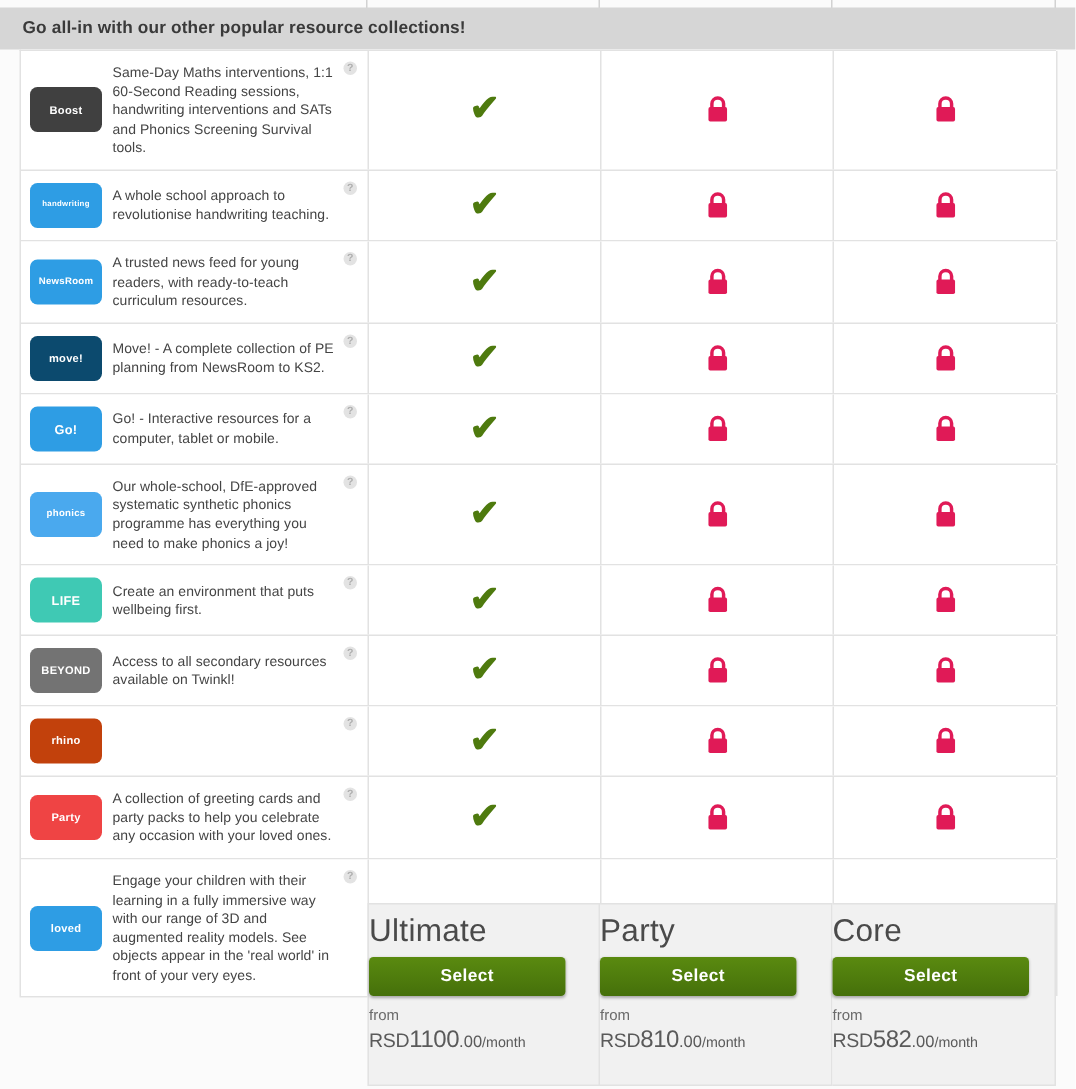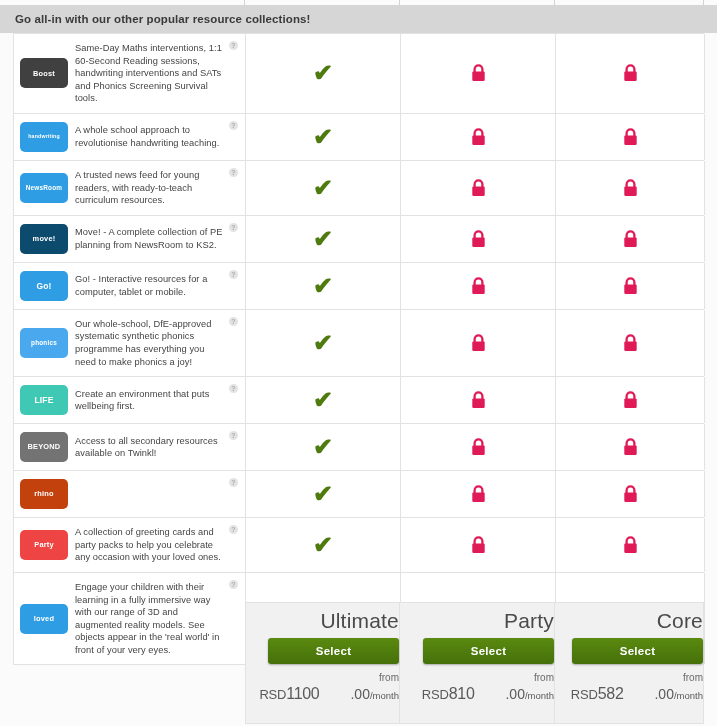--- a/index.html
+++ b/index.html
@@ -91,21 +91,21 @@
     position:absolute;left:245px;top:602px;width:459px;height:122px;
     display:flex;
   }
   .plan{
     flex:0 0 155px;width:155px;
     background:#f1f1f1;
     border-right:1px solid #e2e2e2;
     border-bottom:1px solid #e2e2e2;
     border-top:1px solid #e2e2e2;
     box-sizing:border-box;
-    display:flex;flex-direction:column;align-items:flex-end;
+    display:flex;flex-direction:column;align-items:flex-start;
     padding-top:6px;
   }
   .plan:first-child{border-left:1px solid #e2e2e2;}
   .plan.third{flex:1 1 auto;width:auto;}
   .plan-name{
     font-size:21px;color:#4a4a4a;font-weight:normal;
     margin-bottom:5px;letter-spacing:0.2px;
   }
   .select-btn{
     width:131px;height:26px;
@@ -120,21 +120,21 @@
     display:flex;align-items:center;justify-content:center;
   }
   .from-label{
     font-size:10px;color:#6a6a6a;margin-top:8px;
   }
   .price-line{
     margin-top:2px;display:flex;align-items:baseline;color:#5a5a5a;
   }
   .cur{font-size:13px;letter-spacing:-0.2px;}
   .amt{font-size:16px;letter-spacing:-0.3px;}
-  .cents{font-size:14px;padding-left:31px;}
+  .cents{font-size:11px;}
   .per{font-size:9.5px;}
   .lg-text{font-size:8.5px;font-weight:bold;}
 </style>
 </head>
 <body>
 
 <div class="page">
 
   <div class="col-stubs">
     <div class="stub" style="left:244px"></div>

